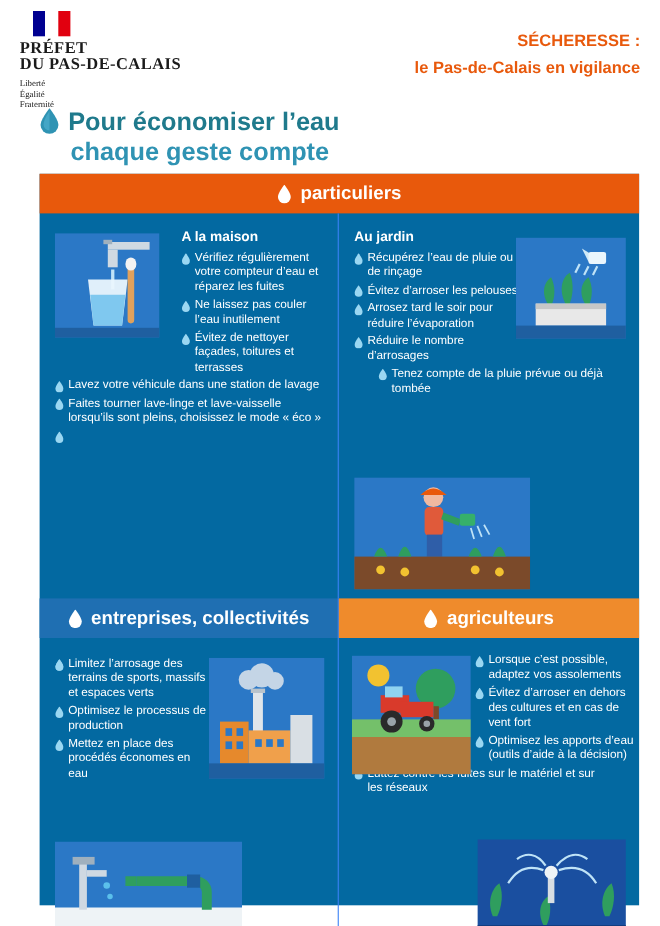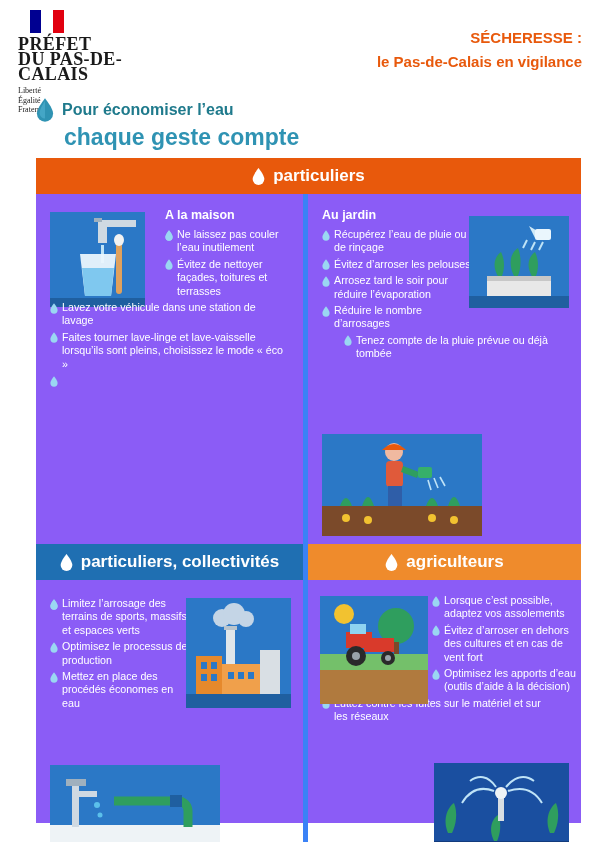--- a/index.html
+++ b/index.html
@@ -16,21 +16,21 @@
   .header { position: relative; height: 92px; padding: 14px 18px 0 18px; }
   .logo { position: absolute; left: 18px; top: 10px; width: 150px; }
   .flag { display: flex; width: 34px; height: 23px; margin-left: 12px; }
   .flag i { flex: 1; }
   .flag .b { background: #000091; }
   .flag .w { background: #ffffff; }
   .flag .r { background: #e1000f; }
   .logo-title {
     font-family: "Liberation Serif", serif;
     font-weight: bold;
-    font-size: 18px;
+    font-size: 15px;
     letter-spacing: 0.4px;
     color: #1a1a1a;
     line-height: 15px;
     margin-top: 4px;
   }
   .logo-motto {
     font-family: "Liberation Serif", serif;
     font-size: 8px;
     color: #1a1a1a;
     line-height: 9.5px;
@@ -46,21 +46,21 @@
   }
 
   
   .title-block {
     position: relative;
     padding: 4px 0 10px 34px;
     height: 60px;
   }
   .title-line1 {
     color: #1f7a8c;
-    font-size: 16px;
+    font-size: 23px;
     font-weight: bold;
     line-height: 28px;
   }
   .title-line2 {
     color: #2f93b3;
     font-size: 23px;
     font-weight: bold;
     line-height: 27px;
     padding-left: 30px;
   }
@@ -68,39 +68,39 @@
     position: absolute;
     left: 36px; top: 6px;
     width: 18px; height: 24px;
   }
 
   
   .panel {
     position: absolute;
     left: 36px; top: 158px;
     width: 545px; height: 665px;
-    background: #8b5cf6;
+    background: #0369a1;
   }
   .band {
     height: 36px;
     display: flex;
     align-items: center;
     justify-content: center;
     color: #fff;
     font-size: 17px;
     font-weight: bold;
   }
   .band .drop { margin-right: 8px; }
   .band-orange { background: #e8590c; }
   .band-blue  { background: #1f6fb2; }
   .band-orange2 { background: #ef8b2c; }
 
   .row { display: flex; }
   .col { position: relative; }
-  .col-left  { width: 272px; border-right: 5px solid #3b82f6; }
+  .col-left  { width: 272px; border-right: 1px solid #3b82f6; }
   .col-right { width: 273px; }
 
   .sec-title {
     color: #ffffff;
     font-weight: bold;
     font-size: 12.5px;
     margin-bottom: 6px;
   }
 
   ul.bullets { list-style: none; }
@@ -184,21 +184,21 @@
           <rect x="66" y="30" width="6" height="52" rx="3" fill="#e0a15c"></rect>
           <ellipse cx="69" cy="28" rx="5" ry="6" fill="#f2f2f2"></ellipse>
           <rect x="0" y="86" width="95" height="9" fill="#1f5fa0"></rect>
         </svg>
 
         <div class="sec-title" style="margin-left:115px;">A la maison</div>
 
         <ul class="bullets" id="list-maison" style="margin-left:115px;">
             <li><span class="bd"><svg width="8" height="11" viewBox="0 0 20 26">
                   <path d="M10 0 C10 0 1 11 1 17 a9 9 0 0 0 18 0 C19 11 10 0 10 0 Z" fill="#9ad7f2"></path>
-                </svg></span></li>
+                </svg></span><span>Vérifiez régulièrement votre compteur d’eau et réparez les fuites</span></li>
             <li><span class="bd"><svg width="8" height="11" viewBox="0 0 20 26">
                   <path d="M10 0 C10 0 1 11 1 17 a9 9 0 0 0 18 0 C19 11 10 0 10 0 Z" fill="#9ad7f2"></path>
                 </svg></span><span>Ne laissez pas couler l’eau inutilement</span></li>
             <li><span class="bd"><svg width="8" height="11" viewBox="0 0 20 26">
                   <path d="M10 0 C10 0 1 11 1 17 a9 9 0 0 0 18 0 C19 11 10 0 10 0 Z" fill="#9ad7f2"></path>
                 </svg></span><span>Évitez de nettoyer façades, toitures et terrasses</span></li>
           </ul>
         <ul class="bullets" id="list-maison2" style="margin-left:0px; margin-top:2px;">
             <li><span class="bd"><svg width="8" height="11" viewBox="0 0 20 26">
                   <path d="M10 0 C10 0 1 11 1 17 a9 9 0 0 0 18 0 C19 11 10 0 10 0 Z" fill="#9ad7f2"></path>
@@ -281,21 +281,21 @@
           </g>
         </svg>
       </div>
     </div>
 
     <div class="row">
       <div class="band band-blue col-left">
         <svg class="drop" width="13" height="17" viewBox="0 0 20 26">
           <path d="M10 0 C10 0 1 11 1 17 a9 9 0 0 0 18 0 C19 11 10 0 10 0 Z" fill="#ffffff"></path>
         </svg>
-        <span>particuliers, collectivités</span>
+        <span>entreprises, collectivités</span>
       </div>
       <div class="band band-orange2 col-right">
         <svg class="drop" width="13" height="17" viewBox="0 0 20 26">
           <path d="M10 0 C10 0 1 11 1 17 a9 9 0 0 0 18 0 C19 11 10 0 10 0 Z" fill="#ffffff"></path>
         </svg>
         <span>agriculteurs</span>
       </div>
     </div>
 
     <div class="row">

